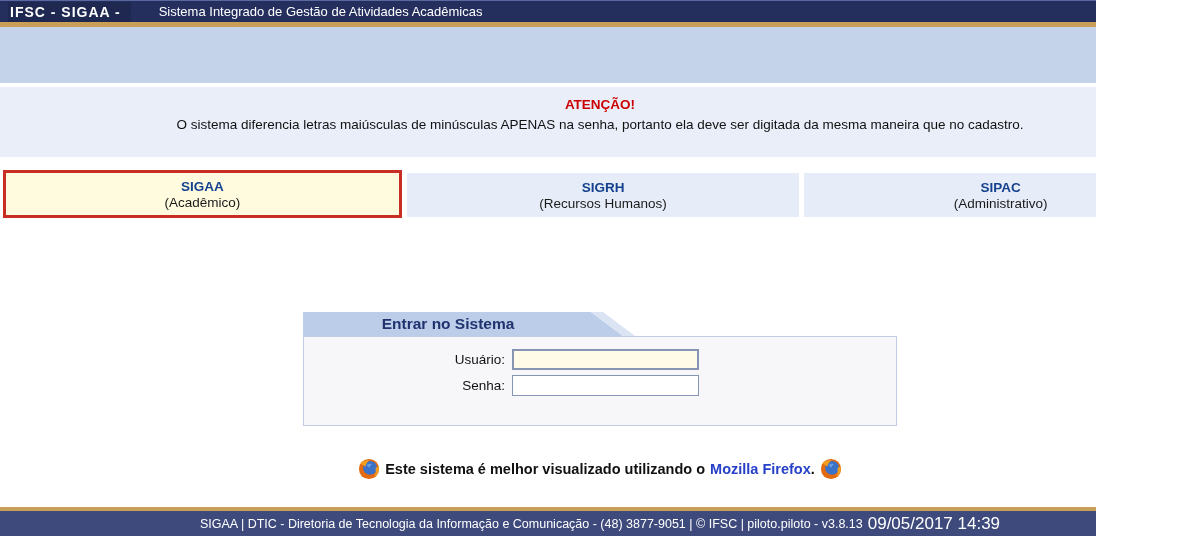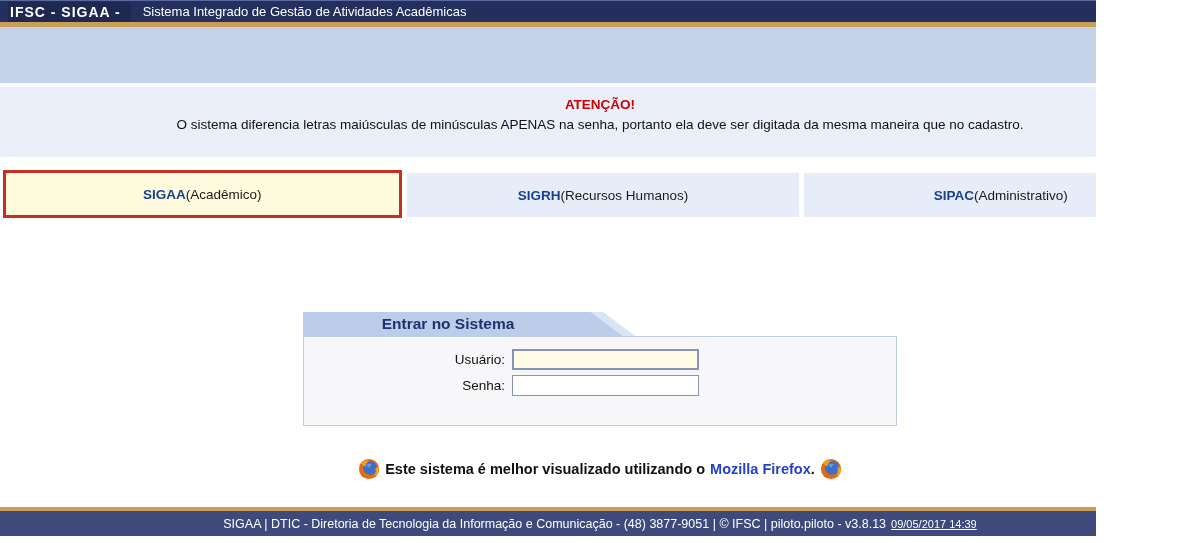--- a/index.html
+++ b/index.html
@@ -6,40 +6,40 @@
   html,body { background:#ffffff; }
   body { font-family:"Liberation Sans", "DejaVu Sans", sans-serif; }
   .page { position:relative; width:1096px; height:543px; background:#ffffff; overflow:hidden; }
 
   
   .topbar { position:absolute; top:0; left:0; width:1200px; height:22px;
             background:#252f5e; border-top:1px solid #5a68a0;
             display:flex; align-items:center; padding-left:8px; }
   .topbar .brand { color:#ffffff; font-weight:bold; font-size:14px; letter-spacing:1px;
                    background:#1e2851; padding:2px 10px 2px 2px; }
-  .topbar .subtitle { color:#ffffff; font-size:13px; margin-left:12px; }
+  .topbar .subtitle { color:#ffffff; font-size:13px; margin-left:28px; }
 
   .goldline { position:absolute; left:0; width:1200px; height:5px; background:#c99e56; }
   .goldline.top { top:22px; }
   .goldline.bottom { top:507px; height:4px; }
 
   .banner-band { position:absolute; top:27px; left:0; width:1200px; height:56px; background:#c4d3ea; }
 
   
   .notice { position:absolute; top:87px; left:0; width:1200px; height:70px;
             background:#e9eef9; text-align:center; padding-top:10px; }
   .notice .notice-title { color:#cc0000; font-weight:bold; font-size:13.5px; margin-bottom:5px; }
   .notice .notice-body { color:#111111; font-size:13.5px; line-height:1.18;
                          max-width:950px; margin:0 auto; }
 
   
   .tabs { position:absolute; top:170px; left:3px; width:1194px; height:48px;
           display:flex; gap:5px; }
   .tab { flex:1; margin-top:3px; height:44px; background:#e7edf8;
-         display:flex; align-items:center; justify-content:center;
+         display:flex; flex-direction:column; align-items:center; justify-content:center;
          cursor:pointer; }
   .tab.active { margin-top:0; height:48px; background:#fefbdf; border:3px solid #c82e23; }
   .tab .tab-name { color:#15418f; font-weight:bold; font-size:13.5px; }
   .tab .tab-desc { color:#1a1a1a; font-size:13.5px; margin-top:1px; }
 
   
   .login-panel { position:absolute; top:312px; left:303px; width:594px; }
   .panel-tab { position:relative; height:24px; width:340px; }
   .panel-tab-bg { position:absolute; left:0; top:0; width:340px; height:24px;
                   background:#bccdea;
@@ -67,21 +67,21 @@
                   display:flex; align-items:center; justify-content:center; gap:5px; }
   .browser-note .note-text { font-weight:bold; font-size:14.5px; color:#111111; }
   .browser-note a.note-link { font-weight:bold; font-size:14.5px; color:#2641c8;
                   text-decoration:none; cursor:pointer; }
   .ff-icon { width:22px; height:22px; display:inline-block; }
 
   
   .footer { position:absolute; top:511px; left:0; width:1200px; height:25px;
             background:#3e4a7c; display:flex; align-items:center; justify-content:center; gap:5px; }
   .footer .footer-text { color:#ffffff; font-size:12.5px; }
-  .footer .footer-time { color:#ffffff; font-size:11px;text-decoration:underline; }
+  .footer .footer-time { color:#ffffff; font-size:17px; }
 </style>
 </head>
 <body>
 
 <div class="page">
 
   <div class="topbar">
     <span class="brand">IFSC - SIGAA -</span>
     <span class="subtitle">Sistema Integrado de Gestão de Atividades Acadêmicas</span>
   </div>

